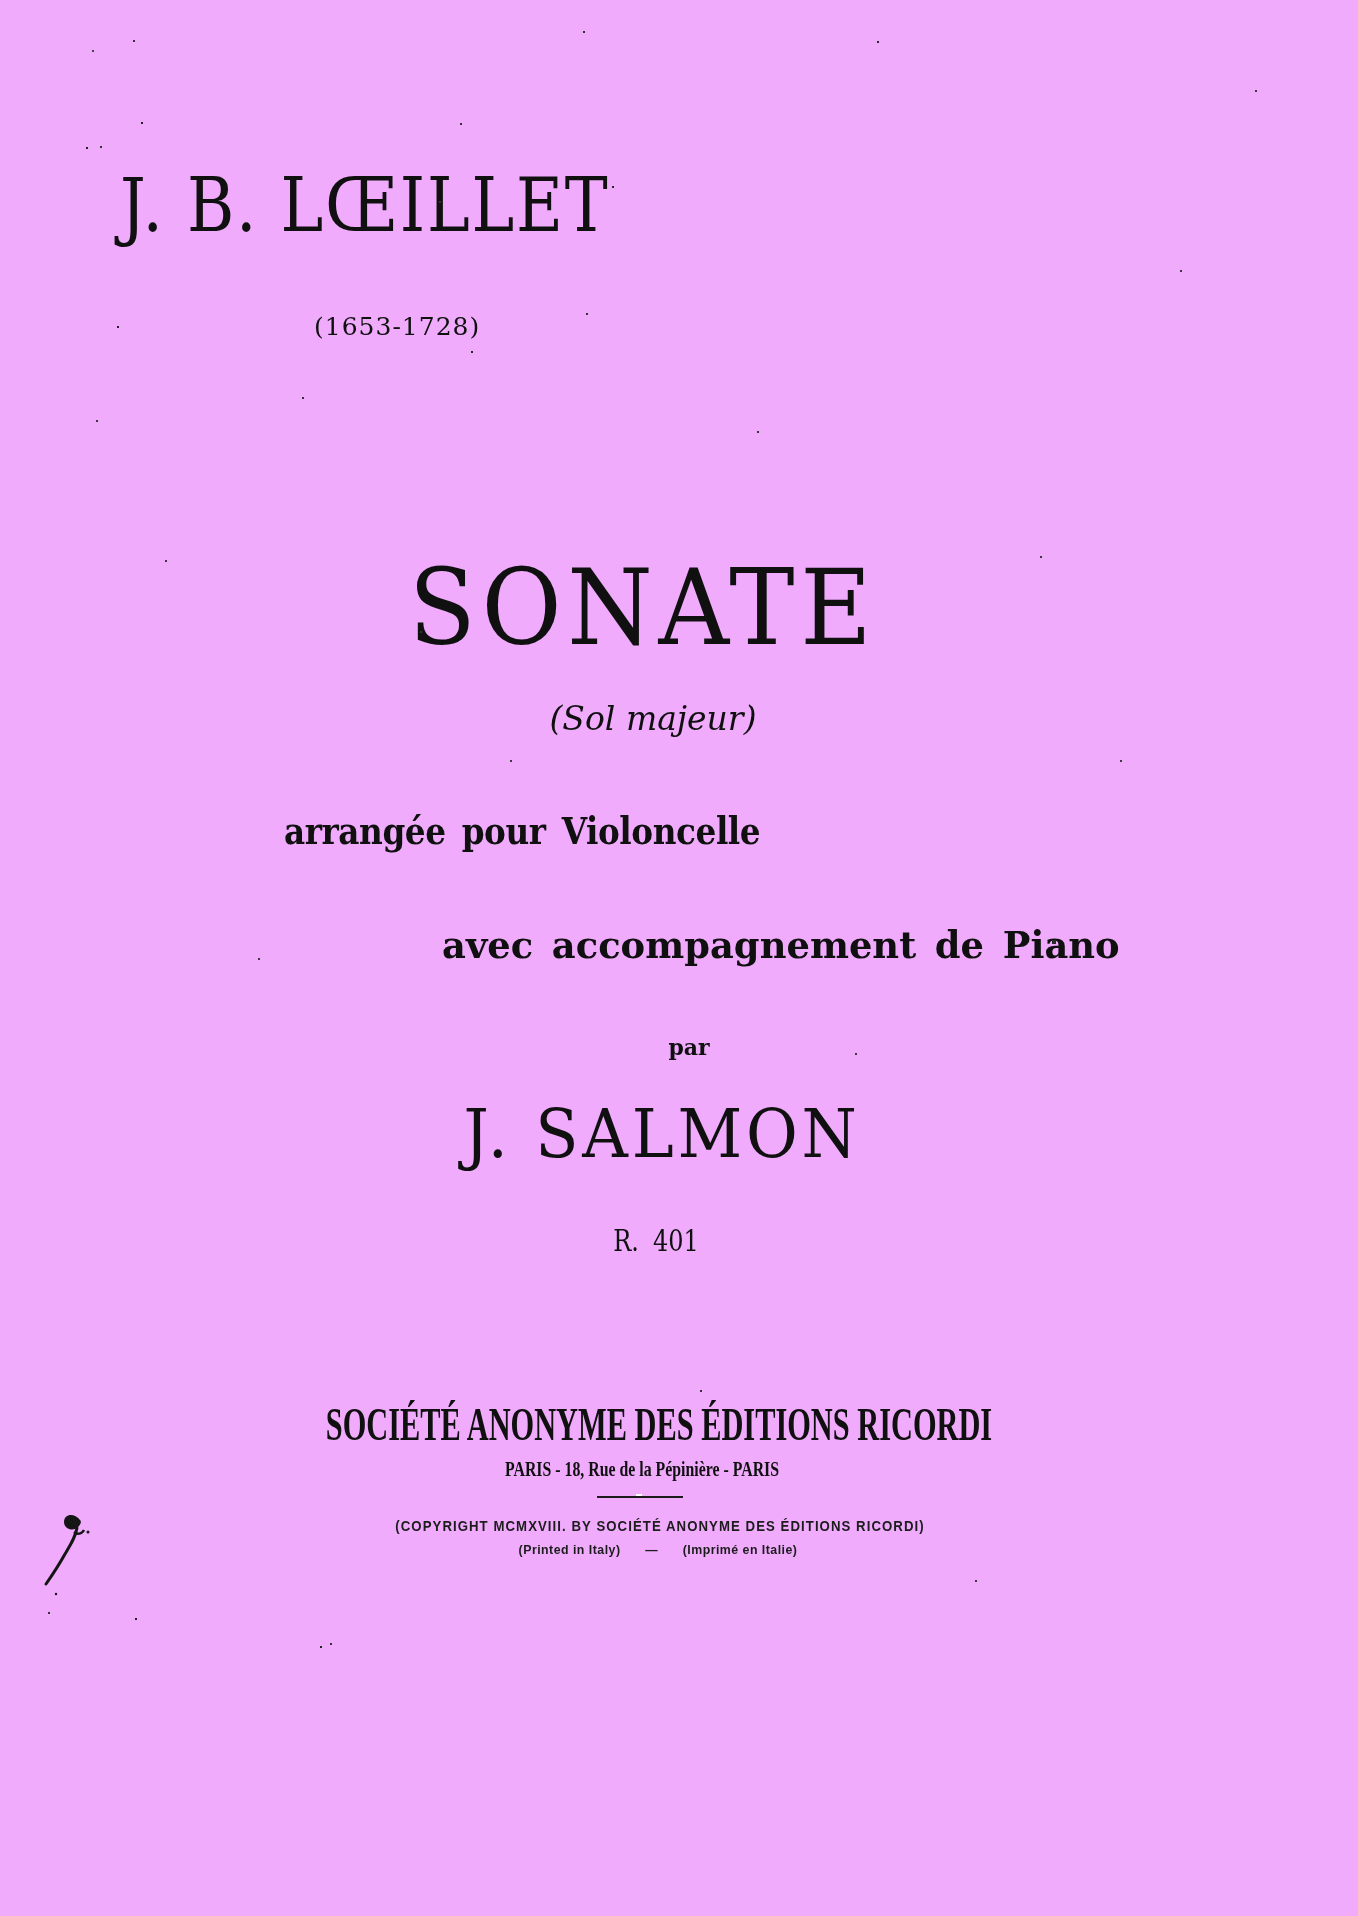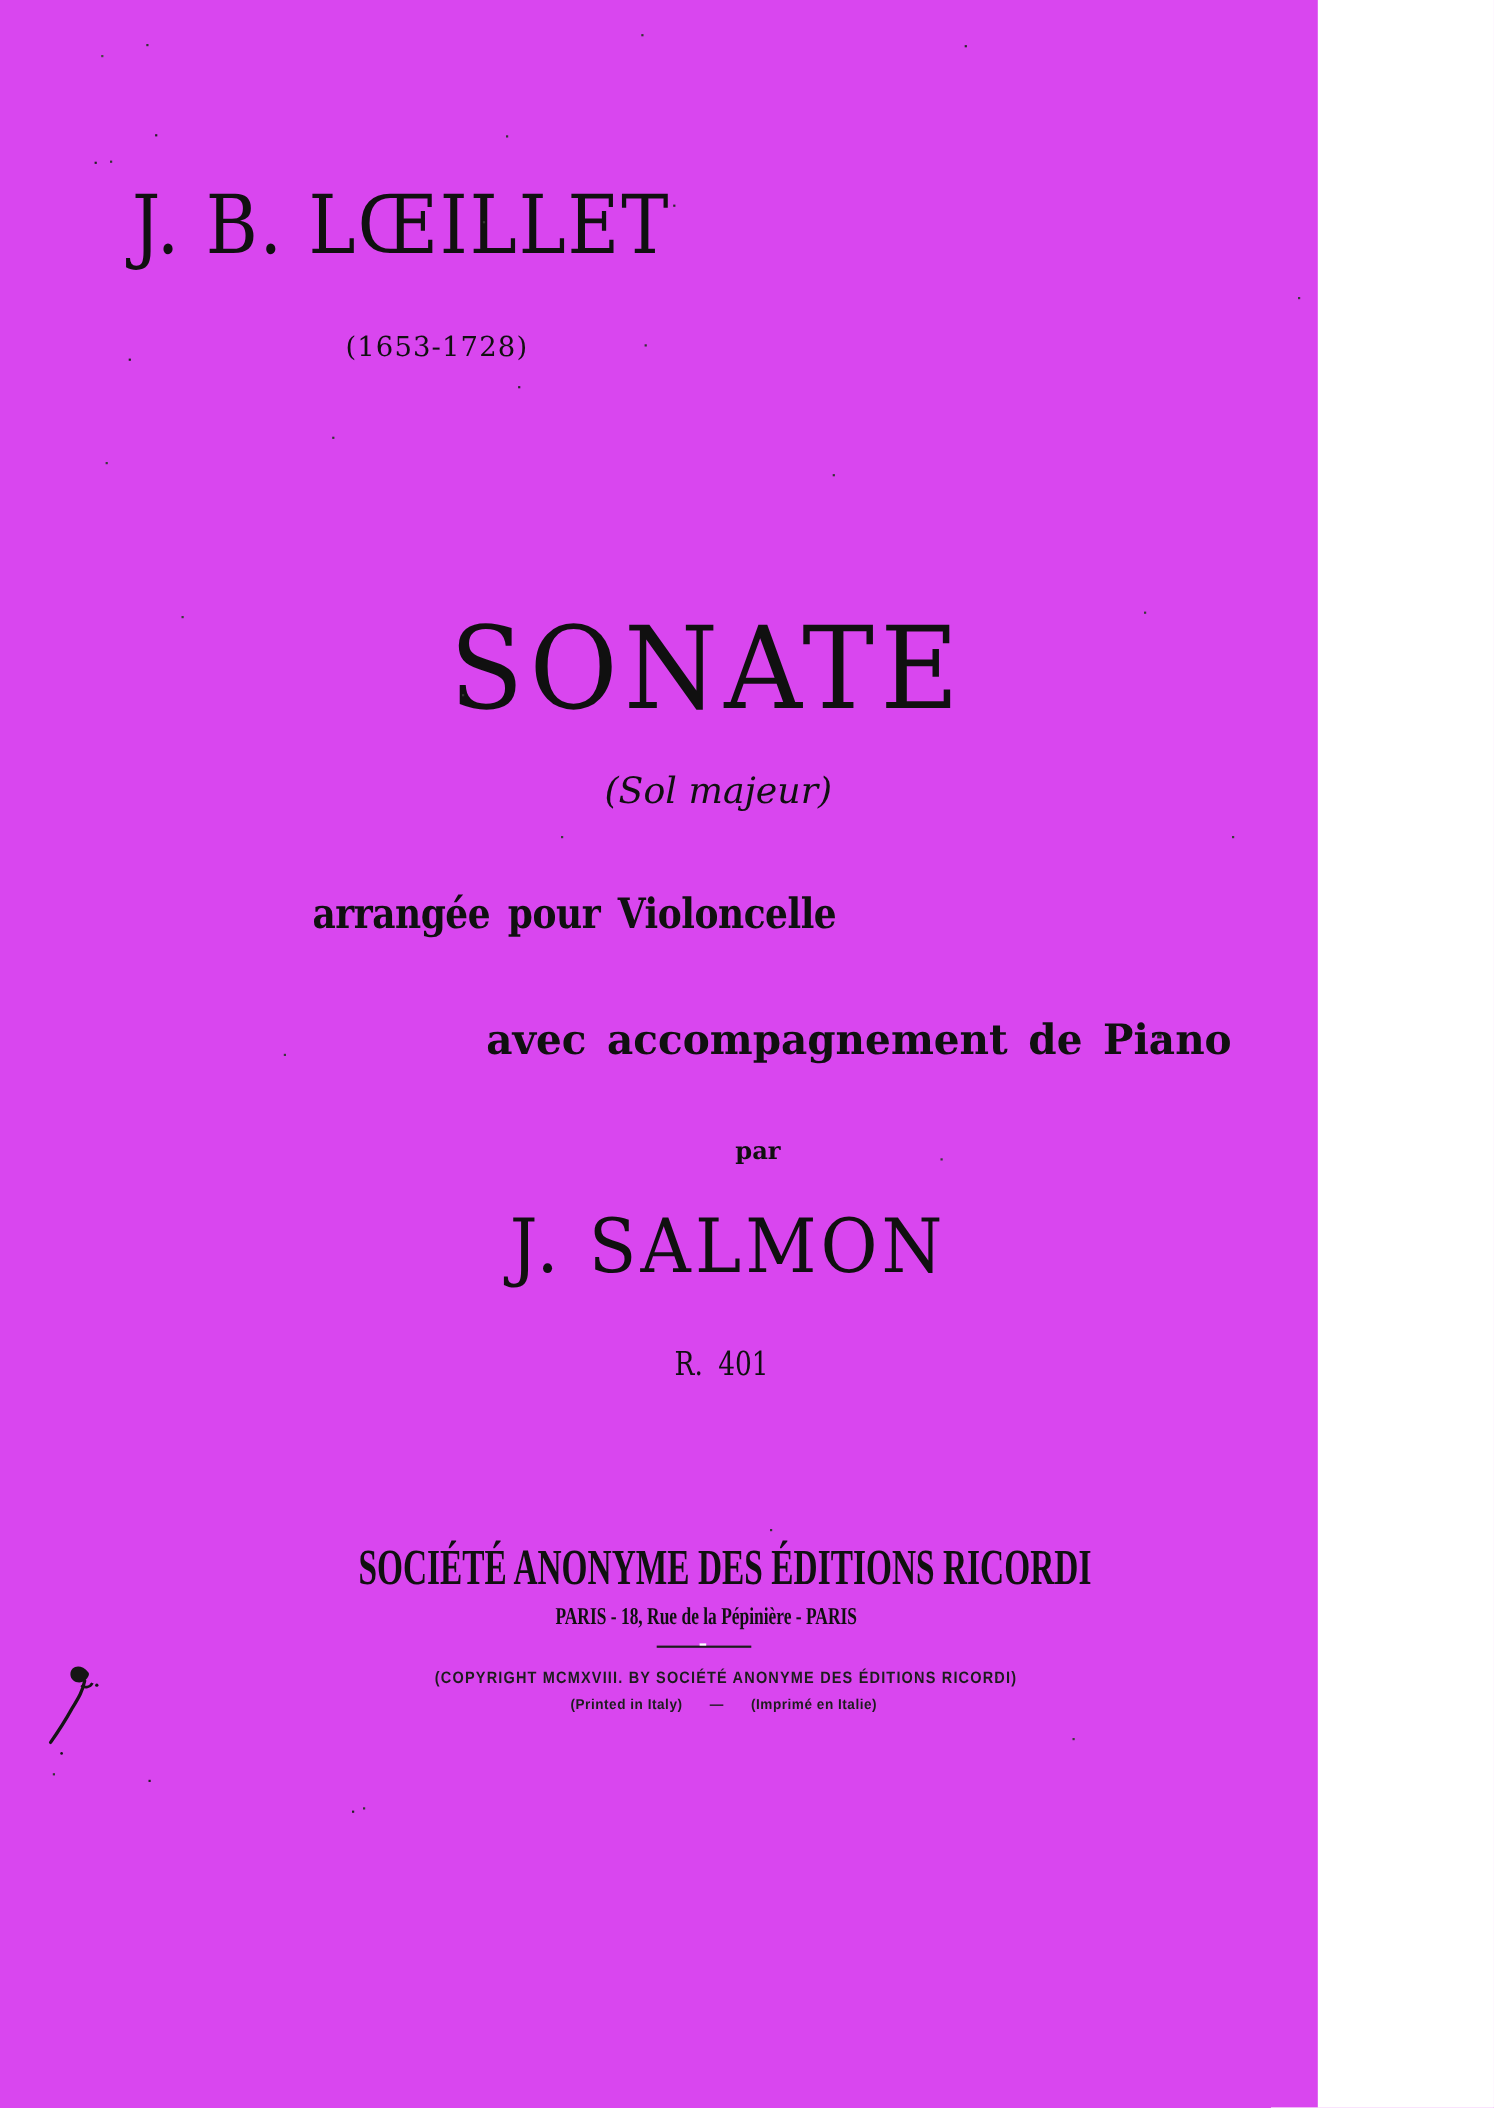--- a/index.html
+++ b/index.html
@@ -1,28 +1,28 @@
 <!DOCTYPE html>
 <html><head>
 <meta charset="utf-8">
 <style>
   html,body{margin:0;padding:0;background:#ffffff;}
   .page{
     position:relative;
-    width:1198px;height:1916px;
-    background:#d946ef;
+    width:1358px;height:1916px;
+    background:#f0abfc;
     overflow:hidden;
     font-family:"DejaVu Serif", serif;
     color:#101010;
   }
   .t{position:absolute;line-height:1;white-space:nowrap;}
 
   .composer{left:120px;top:168px;font-size:74px;letter-spacing:2px;
             transform:scaleX(.87);transform-origin:0 0;}
-  .dates{left:314px;top:303px;font-size:25px;letter-spacing:1px;}
+  .dates{left:314px;top:314px;font-size:25px;letter-spacing:1px;}
   .title{left:643px;top:556px;font-size:104px;letter-spacing:6px;
          transform:translateX(-50%) scaleX(.94);}
   .key{left:653px;top:702px;font-size:33px;font-style:italic;
        transform:translateX(-50%);}
   .arr1{left:284px;top:812px;font-size:38px;font-weight:700;letter-spacing:-.5px;
         transform:scaleX(.86);transform-origin:0 0;word-spacing:6px;}
   .arr2{left:442px;top:926px;font-size:38px;font-weight:700;
         transform:scaleX(.97);transform-origin:0 0;word-spacing:6px;}
   .par{left:689px;top:1036px;font-size:22px;font-weight:700;
        transform:translateX(-50%);}

